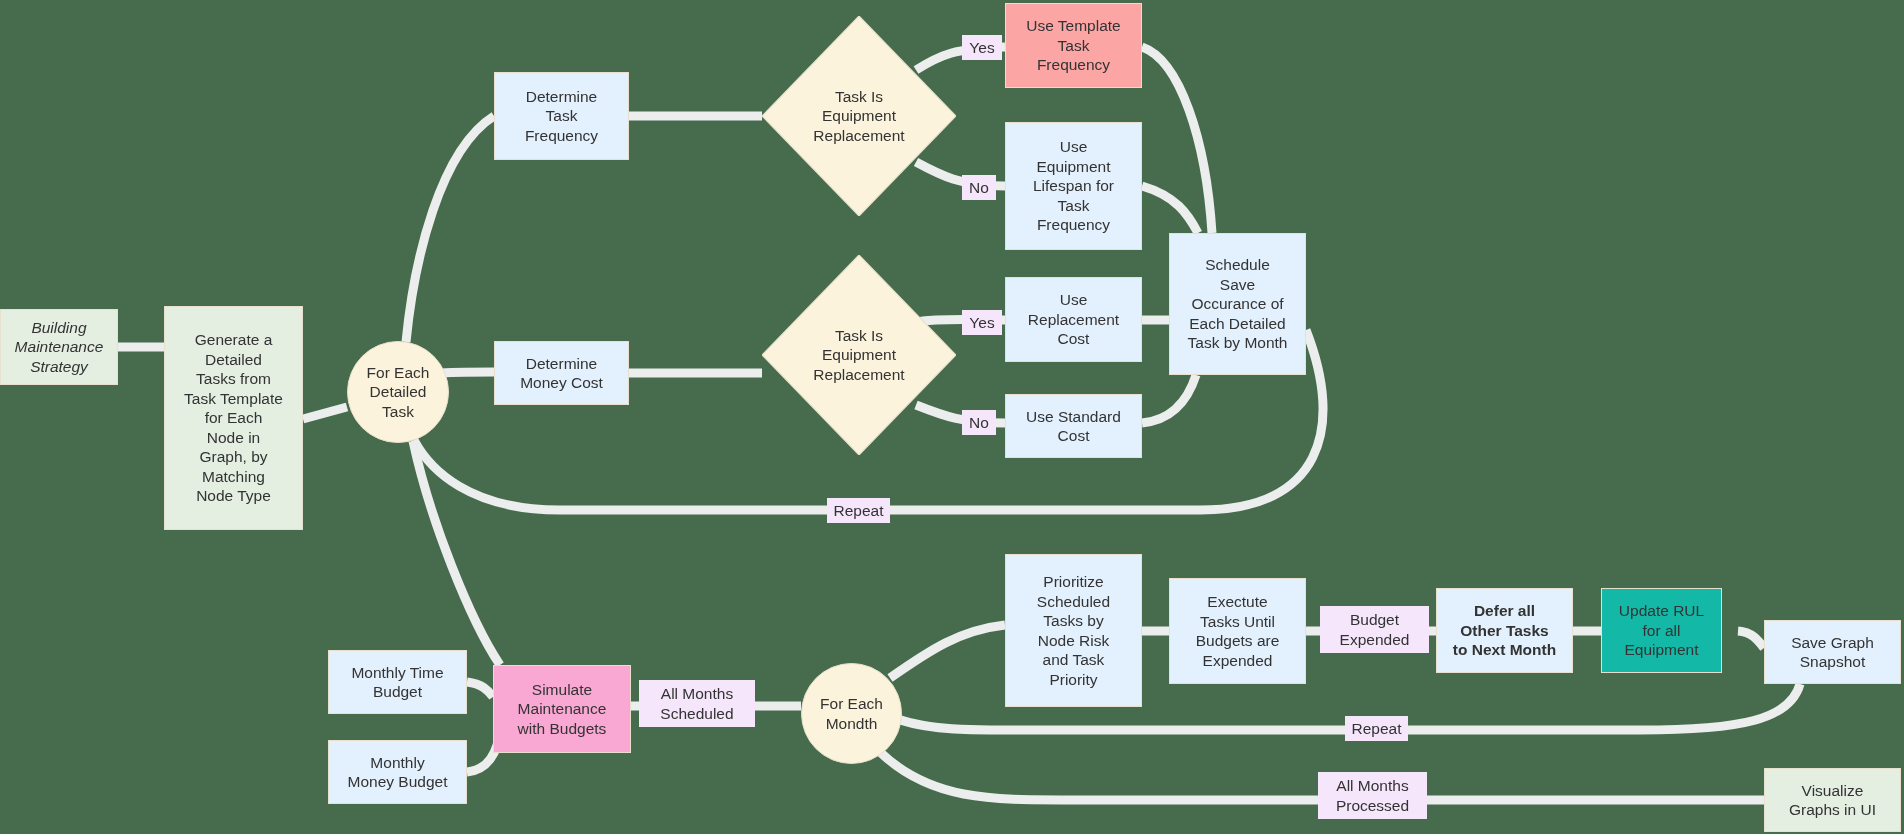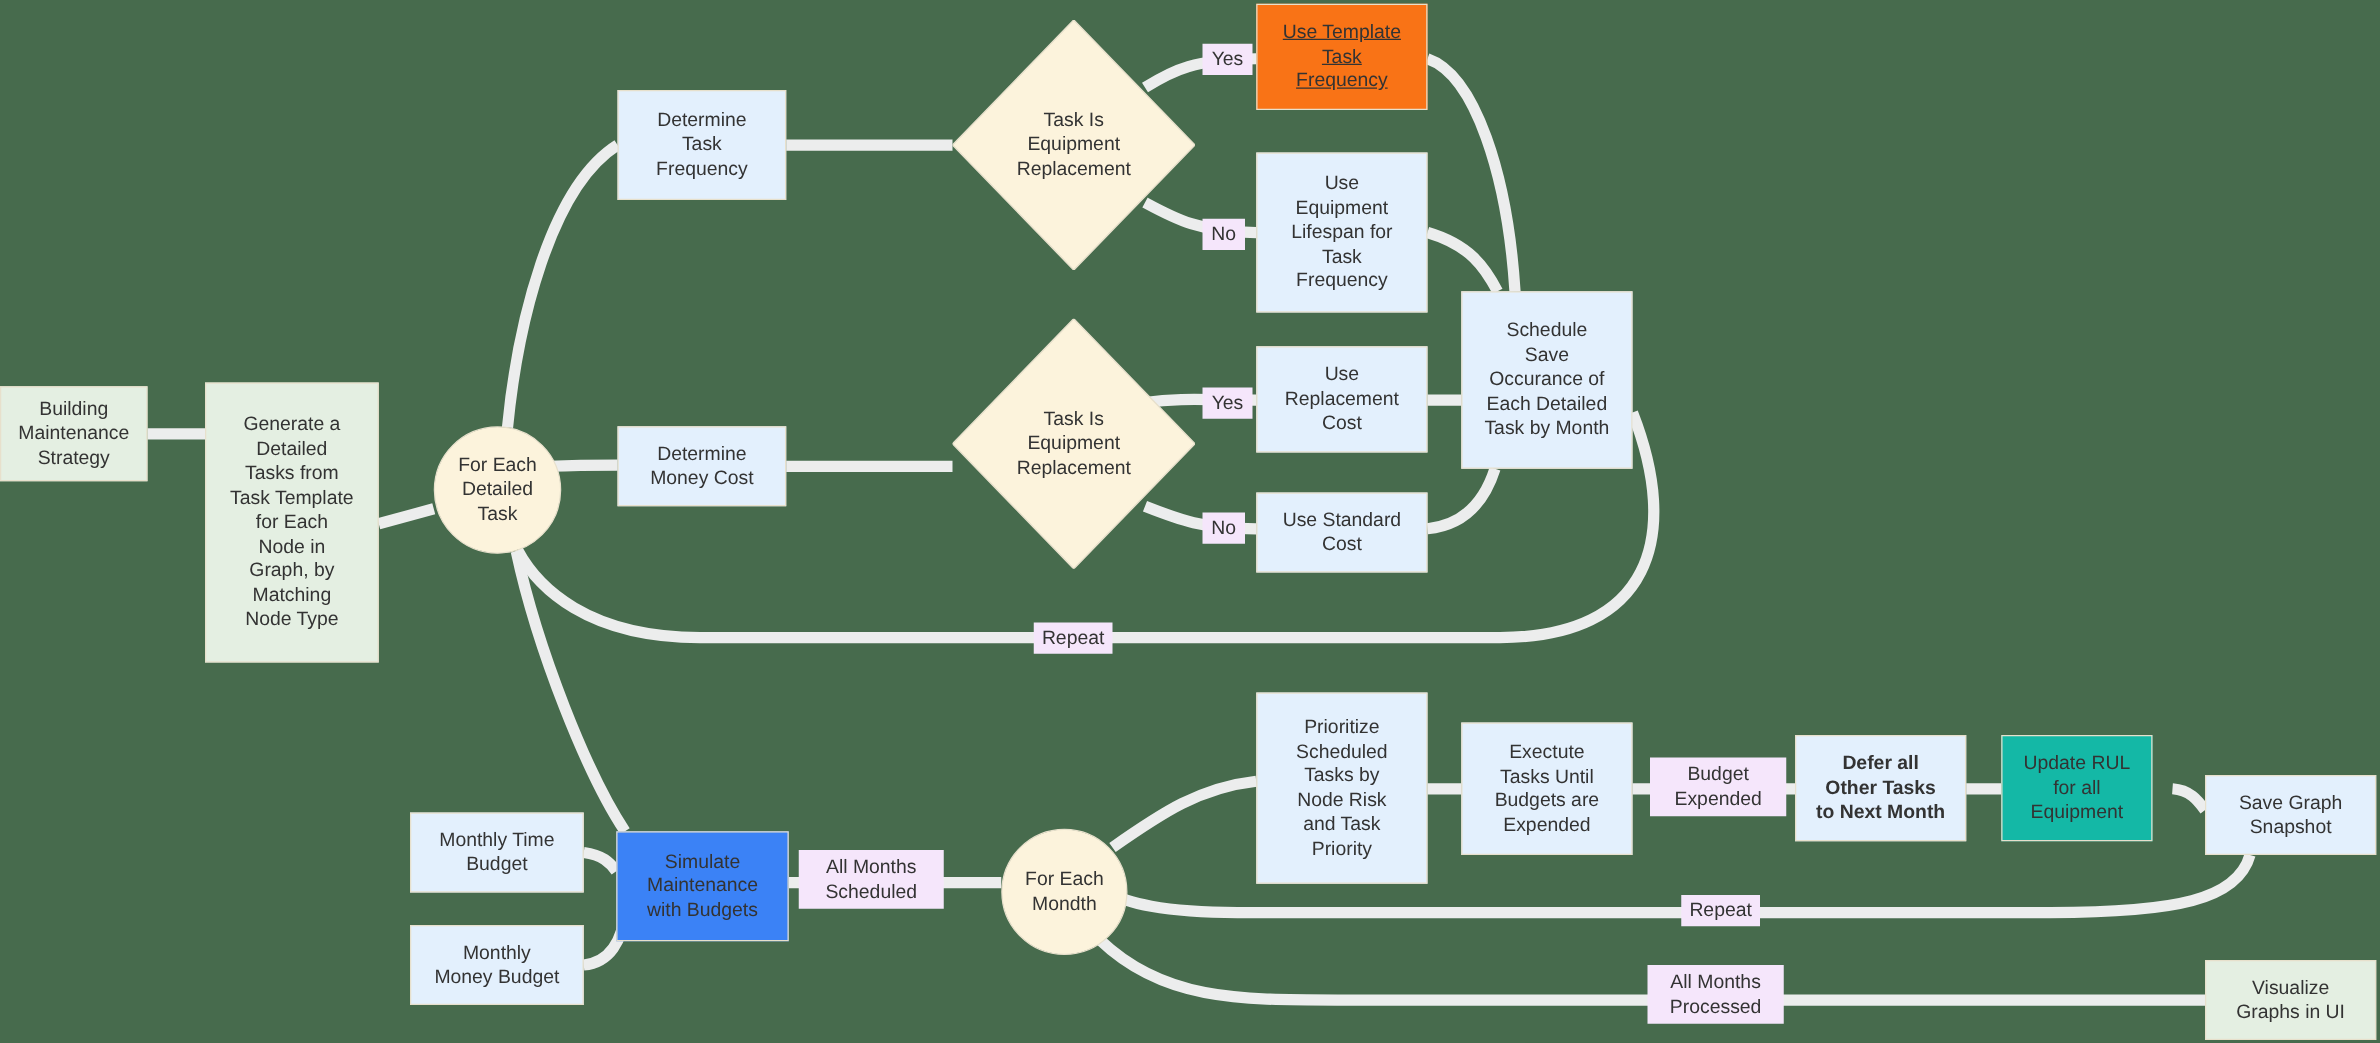--- a/index.html
+++ b/index.html
@@ -103,21 +103,21 @@
 
       <path d="M1738,631 C1752,632 1758,640 1764,648"></path>
 
       <path d="M1800,684 C1790,720 1740,730 1640,730 L990,730 C930,730 900,722 888,714"></path>
 
       <path d="M880,752 C930,800 990,800 1070,800 L1764,800"></path>
     </g>
   </svg>
 
   <div id="node-layer">
-      <div class="node n-terminal" style="left: 0px; top: 309px; width: 118px; height: 76px; background: rgb(228, 239, 226); border-color: rgb(231, 224, 204); color: rgb(51, 51, 51);"><span>Building
+      <div class="node n-terminal" style="left: 0px; top: 309px; width: 118px; height: 76px; background: rgb(228, 239, 226); border-color: rgb(231, 224, 204); color: rgb(51, 51, 51); font-style: italic;"><span>Building
 Maintenance
 Strategy</span></div>
       <div class="node n-terminal" style="left: 164px; top: 306px; width: 139px; height: 224px; background: rgb(228, 239, 226); border-color: rgb(231, 224, 204); color: rgb(51, 51, 51);"><span>Generate a
 Detailed
 Tasks from
 Task Template
 for Each
 Node in
 Graph, by
 Matching
@@ -125,21 +125,21 @@
       <div class="node n-loop" style="left: 347px; top: 341px; width: 102px; height: 102px; background: rgb(252, 243, 220); border-color: rgb(231, 224, 204); color: rgb(51, 51, 51);"><span>For Each
 Detailed Task</span></div>
       <div class="node n-process" style="left: 494px; top: 72px; width: 135px; height: 88px; background: rgb(227, 240, 253); border-color: rgb(231, 224, 204); color: rgb(51, 51, 51);"><span>Determine
 Task
 Frequency</span></div>
       <div class="node n-decision" style="left: 762px; top: 16px; width: 194px; height: 200px;"><svg class="diamond-shape" viewBox="0 0 100 100" preserveAspectRatio="none">
           <polygon points="50,0 100,50 50,100 0,50" fill="#fcf3dc" stroke="#e7e0cc" stroke-width="0.6"></polygon>
         </svg><span class="dtext">Task Is
 Equipment
 Replacement</span></div>
-      <div class="node n-process" style="left: 1005px; top: 3px; width: 137px; height: 85px; background: #f97316; border-color: rgb(231, 224, 204); color: rgb(51, 51, 51); text-decoration: underline;"><span>Use Template
+      <div class="node n-process" style="left: 1005px; top: 3px; width: 137px; height: 85px; background: #fca5a5; border-color: rgb(231, 224, 204); color: rgb(51, 51, 51);"><span>Use Template
 Task
 Frequency</span></div>
       <div class="node n-process" style="left: 1005px; top: 122px; width: 137px; height: 128px; background: rgb(227, 240, 253); border-color: rgb(231, 224, 204); color: rgb(51, 51, 51);"><span>Use
 Equipment
 Lifespan for
 Task
 Frequency</span></div>
       <div class="node n-process" style="left: 494px; top: 341px; width: 135px; height: 64px; background: rgb(227, 240, 253); border-color: rgb(231, 224, 204); color: rgb(51, 51, 51);"><span>Determine
 Money Cost</span></div>
       <div class="node n-decision" style="left: 762px; top: 255px; width: 194px; height: 200px;"><svg class="diamond-shape" viewBox="0 0 100 100" preserveAspectRatio="none">
@@ -154,21 +154,21 @@
 Cost</span></div>
       <div class="node n-process" style="left: 1169px; top: 233px; width: 137px; height: 142px; background: rgb(227, 240, 253); border-color: rgb(231, 224, 204); color: rgb(51, 51, 51);"><span>Schedule
 Save
 Occurance of
 Each Detailed
 Task by Month</span></div>
       <div class="node n-process" style="left: 328px; top: 650px; width: 139px; height: 64px; background: rgb(227, 240, 253); border-color: rgb(231, 224, 204); color: rgb(51, 51, 51);"><span>Monthly Time
 Budget</span></div>
       <div class="node n-process" style="left: 328px; top: 740px; width: 139px; height: 64px; background: rgb(227, 240, 253); border-color: rgb(231, 224, 204); color: rgb(51, 51, 51); text-align: center;"><span>Monthly
 Money Budget</span></div>
-      <div class="node n-terminal" style="left: 493px; top: 665px; width: 138px; height: 88px; background: #3b82f6; border-color: rgb(231, 224, 204); color: rgb(51, 51, 51);"><span>Simulate
+      <div class="node n-terminal" style="left: 493px; top: 665px; width: 138px; height: 88px; background: #f9a8d4; border-color: rgb(231, 224, 204); color: rgb(51, 51, 51);"><span>Simulate
 Maintenance
 with Budgets</span></div>
       <div class="node n-loop" style="left: 801px; top: 663px; width: 101px; height: 101px; background: rgb(252, 243, 220); border-color: rgb(231, 224, 204); color: rgb(51, 51, 51);"><span>For Each
 Mondth</span></div>
       <div class="node n-process" style="left: 1005px; top: 554px; width: 137px; height: 153px; background: rgb(227, 240, 253); border-color: rgb(231, 224, 204); color: rgb(51, 51, 51);"><span>Prioritize
 Scheduled
 Tasks by
 Node Risk
 and Task
 Priority</span></div>

